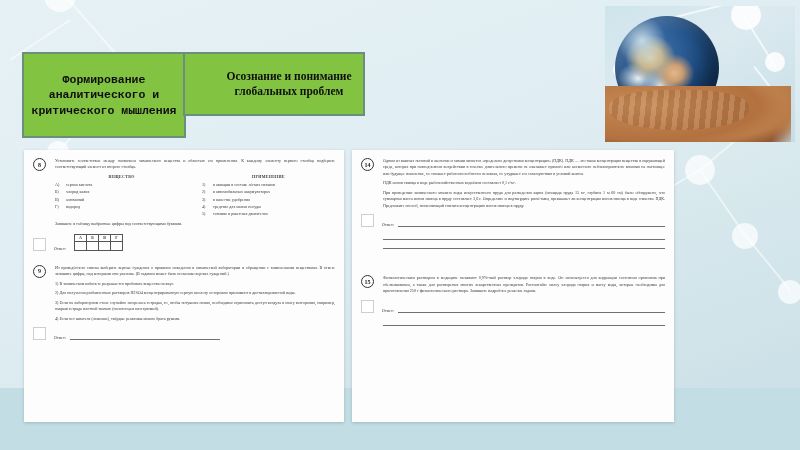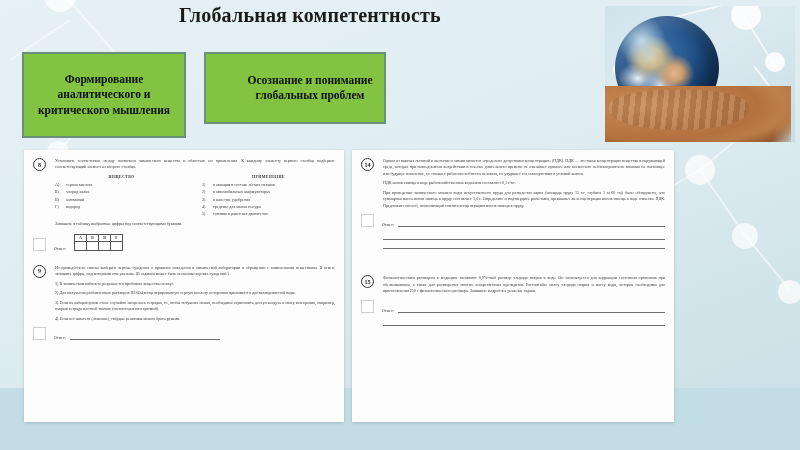--- a/index.html
+++ b/index.html
@@ -98,22 +98,22 @@
     border: 2px solid #6a8f7c;
     display: flex; align-items: center; justify-content: center;
     text-align: center;
     font-family: "Liberation Serif", serif;
     font-weight: bold;
     font-size: 11.5px;
     line-height: 1.32;
     color: #0f0f0f;
     padding: 4px 6px;
   }
-  .gbox1 { left: 22px;  width: 164px; height: 86px; }
-  .gbox2 { left: 204px; width: 182px; height: 72px; padding-left: 36px; }
+  .gbox1 { left: 22px;  width: 164px; height: 86px; font-family: Liberation Mono, monospace; }
+  .gbox2 { left: 183px; width: 182px; height: 64px; padding-left: 36px; }
   .gbox3 { left: 396px; width: 160px; height: 86px; }
 
   
   .page {
     position: absolute;
     background: #fdfdfd;
     box-shadow: 0 1px 3px rgba(40,60,70,.22);
     overflow: hidden;
     z-index: 5;
   }
@@ -211,21 +211,20 @@
       <circle cx="190" cy="432" r="13"></circle>
       <circle cx="500" cy="432" r="16"></circle>
       <circle cx="580" cy="396" r="13"></circle>
       <circle cx="660" cy="434" r="12"></circle>
       <circle cx="300" cy="416" r="10"></circle>
       <circle cx="355" cy="436" r="14"></circle>
     </g>
   </svg>
   <div class="bottom-band"></div>
 
-  <div class="slide-title">Глобальная компетентность</div>
 
   <div class="globe-photo">
     <div class="photo-bg"></div>
     <div class="mol-dot" style="left:126px;top:-6px;width:30px;height:30px;"></div>
     <div class="mol-dot" style="left:160px;top:46px;width:20px;height:20px;"></div>
     <div class="mol-dot" style="left:8px;top:56px;width:16px;height:16px;"></div>
     <div class="mol-dot" style="left:142px;top:92px;width:26px;height:26px;"></div>
     <div class="mol-line" style="left:30px;top:20px;width:110px;transform:rotate(-14deg);"></div>
     <div class="mol-line" style="left:140px;top:10px;width:60px;transform:rotate(58deg);"></div>
     <div class="mol-line" style="left:150px;top:60px;width:40px;transform:rotate(52deg);"></div>

